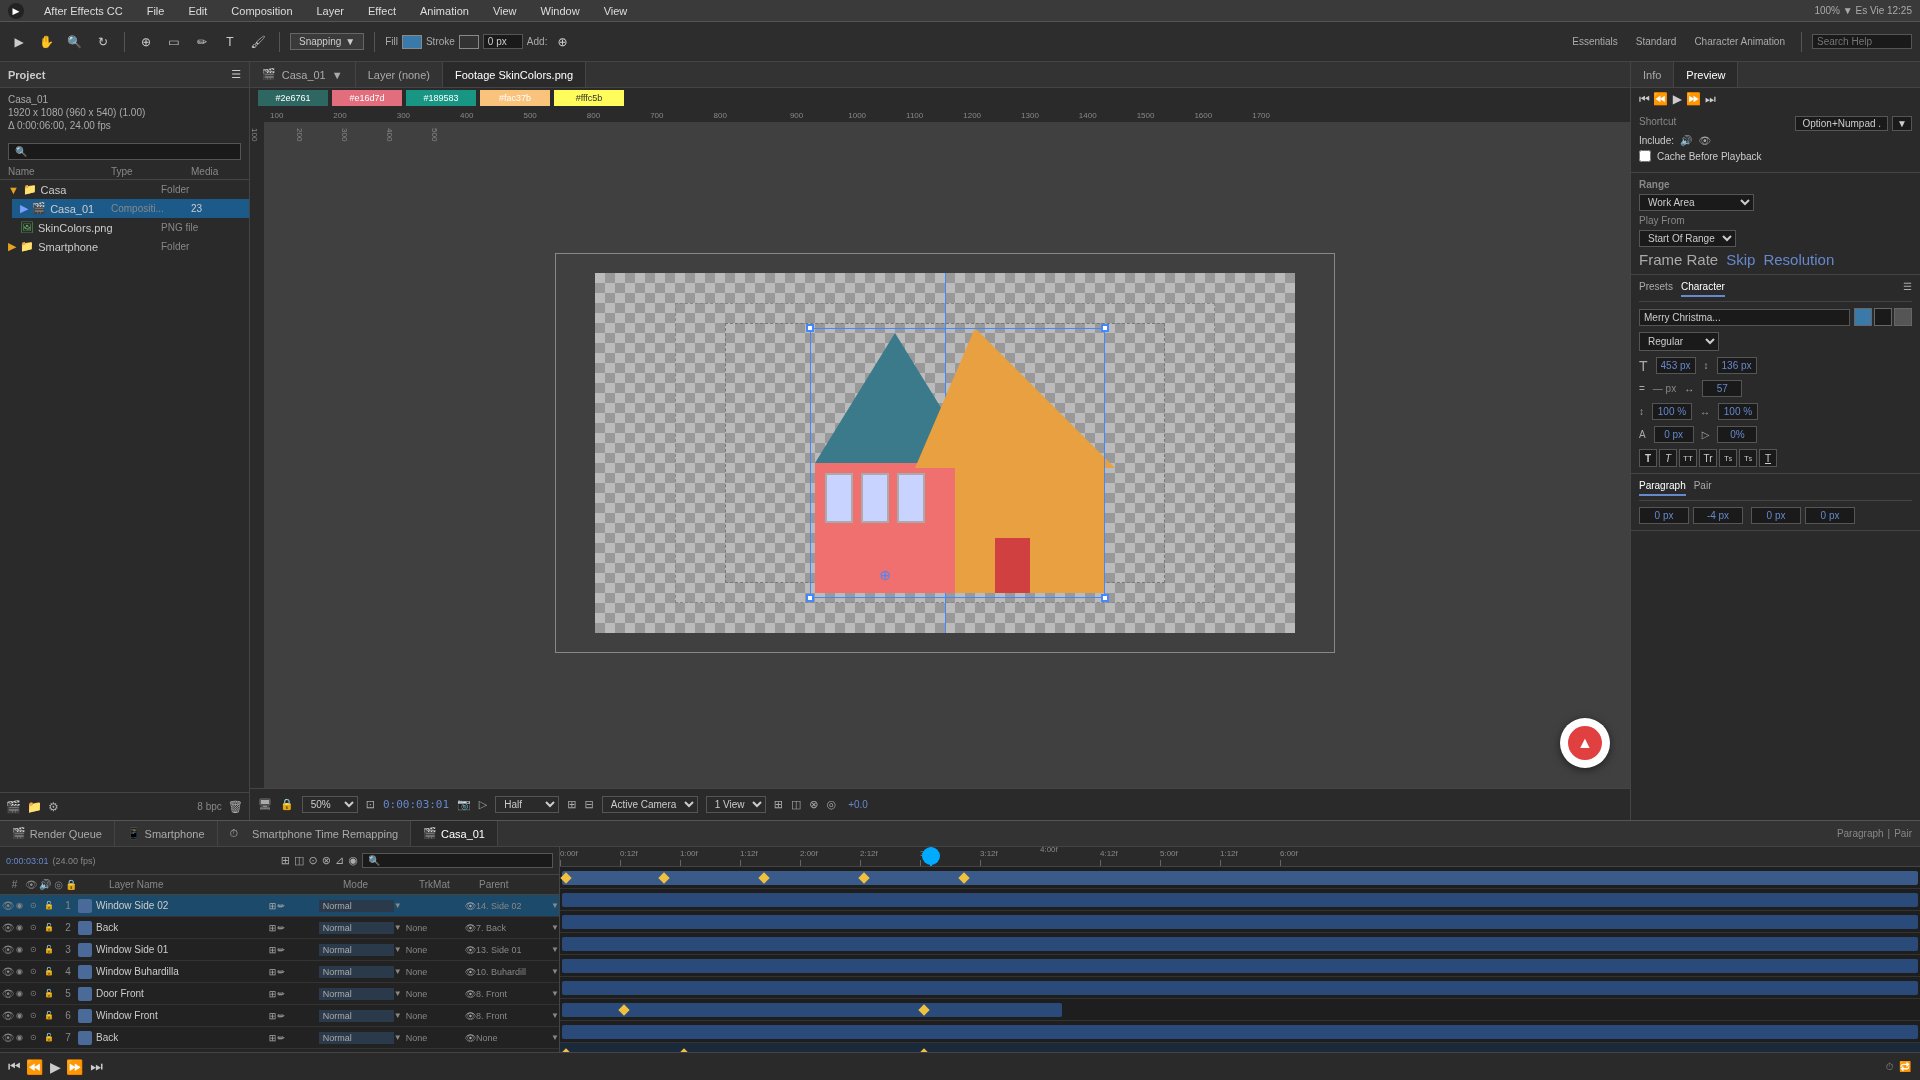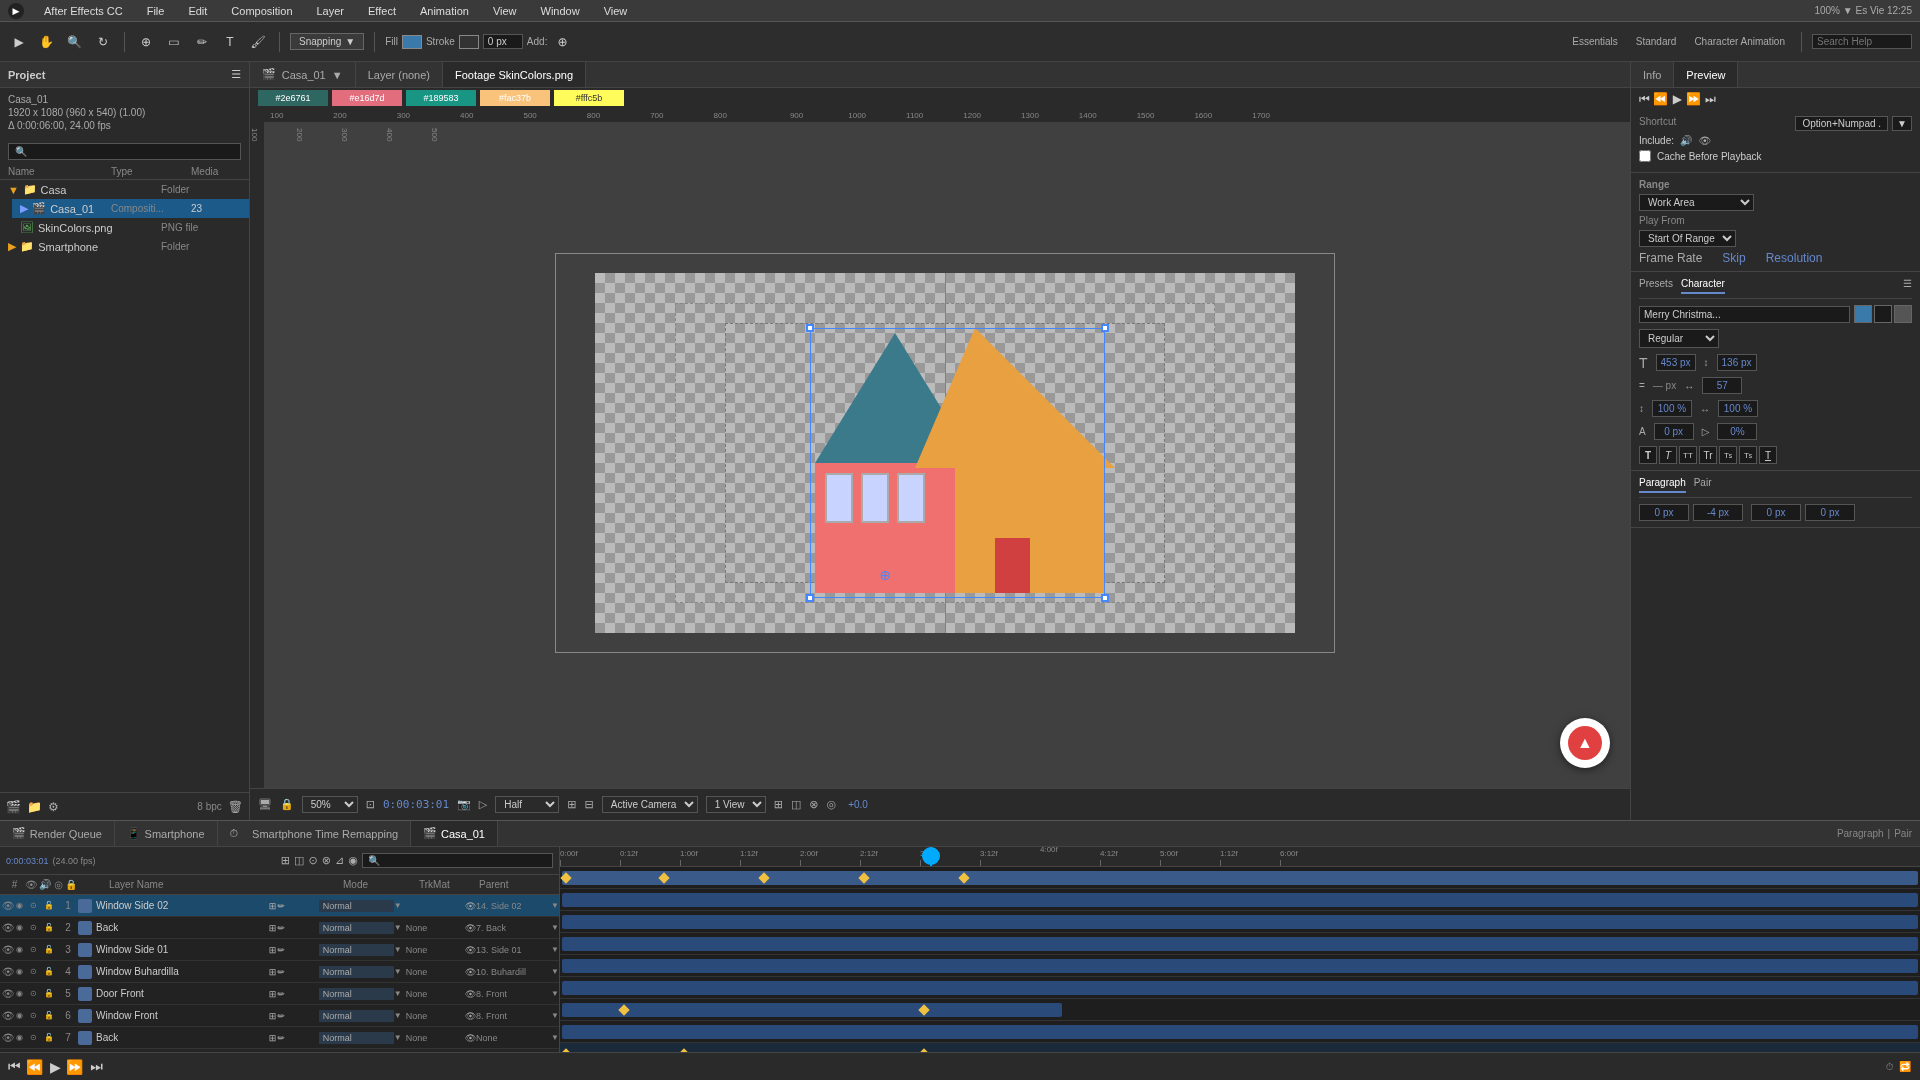--- a/index.html
+++ b/index.html
@@ -85,21 +85,21 @@
     .shortcut-row { display: flex; justify-content: space-between; align-items: flex-start; margin-bottom: 4px; }
     .shortcut-key { background: #1a1a1a; border: 1px solid #555; padding: 1px 6px; font-size: 10px; color: #ccc; }
     .shortcut-dropdown { background: #1a1a1a; border: 1px solid #555; padding: 1px 4px; font-size: 10px; color: #ccc; cursor: pointer; }
 
     .checkbox-row { display: flex; align-items: center; gap: 6px; margin-bottom: 4px; font-size: 10px; }
     .checkbox-row input { width: 12px; height: 12px; }
 
     .range-row { display: flex; justify-content: space-between; align-items: center; margin-bottom: 4px; font-size: 10px; }
     .range-select { background: #1a1a1a; border: 1px solid #555; color: #ccc; font-size: 10px; padding: 1px 4px; }
 
-    .frame-rate-row { display: flex; gap: 20px; align-items: flex-start; font-size: 12px; color: #aaa; }
+    .frame-rate-row { display: flex; gap: 8px; align-items: flex-start; font-size: 15px; color: #aaa; }
     .fr-link { color: #6688cc; cursor: pointer; }
 
     .presets-tabs { display: flex; gap: 8px; margin-bottom: 6px; border-bottom: 1px solid #444; padding-bottom: 4px; }
     .presets-tab { font-size: 10px; color: #aaa; cursor: pointer; padding-bottom: 3px; }
     .presets-tab.active { color: #fff; border-bottom: 2px solid #6688cc; }
 
     .character-controls { display: flex; flex-direction: column; gap: 6px; }
     .char-row { display: flex; align-items: center; gap: 4px; }
     .char-font { flex: 1; background: #1a1a1a; border: 1px solid #555; color: #ccc; font-size: 10px; padding: 2px 4px; }
     .char-style { width: 80px; background: #1a1a1a; border: 1px solid #555; color: #ccc; font-size: 10px; padding: 2px 4px; }

